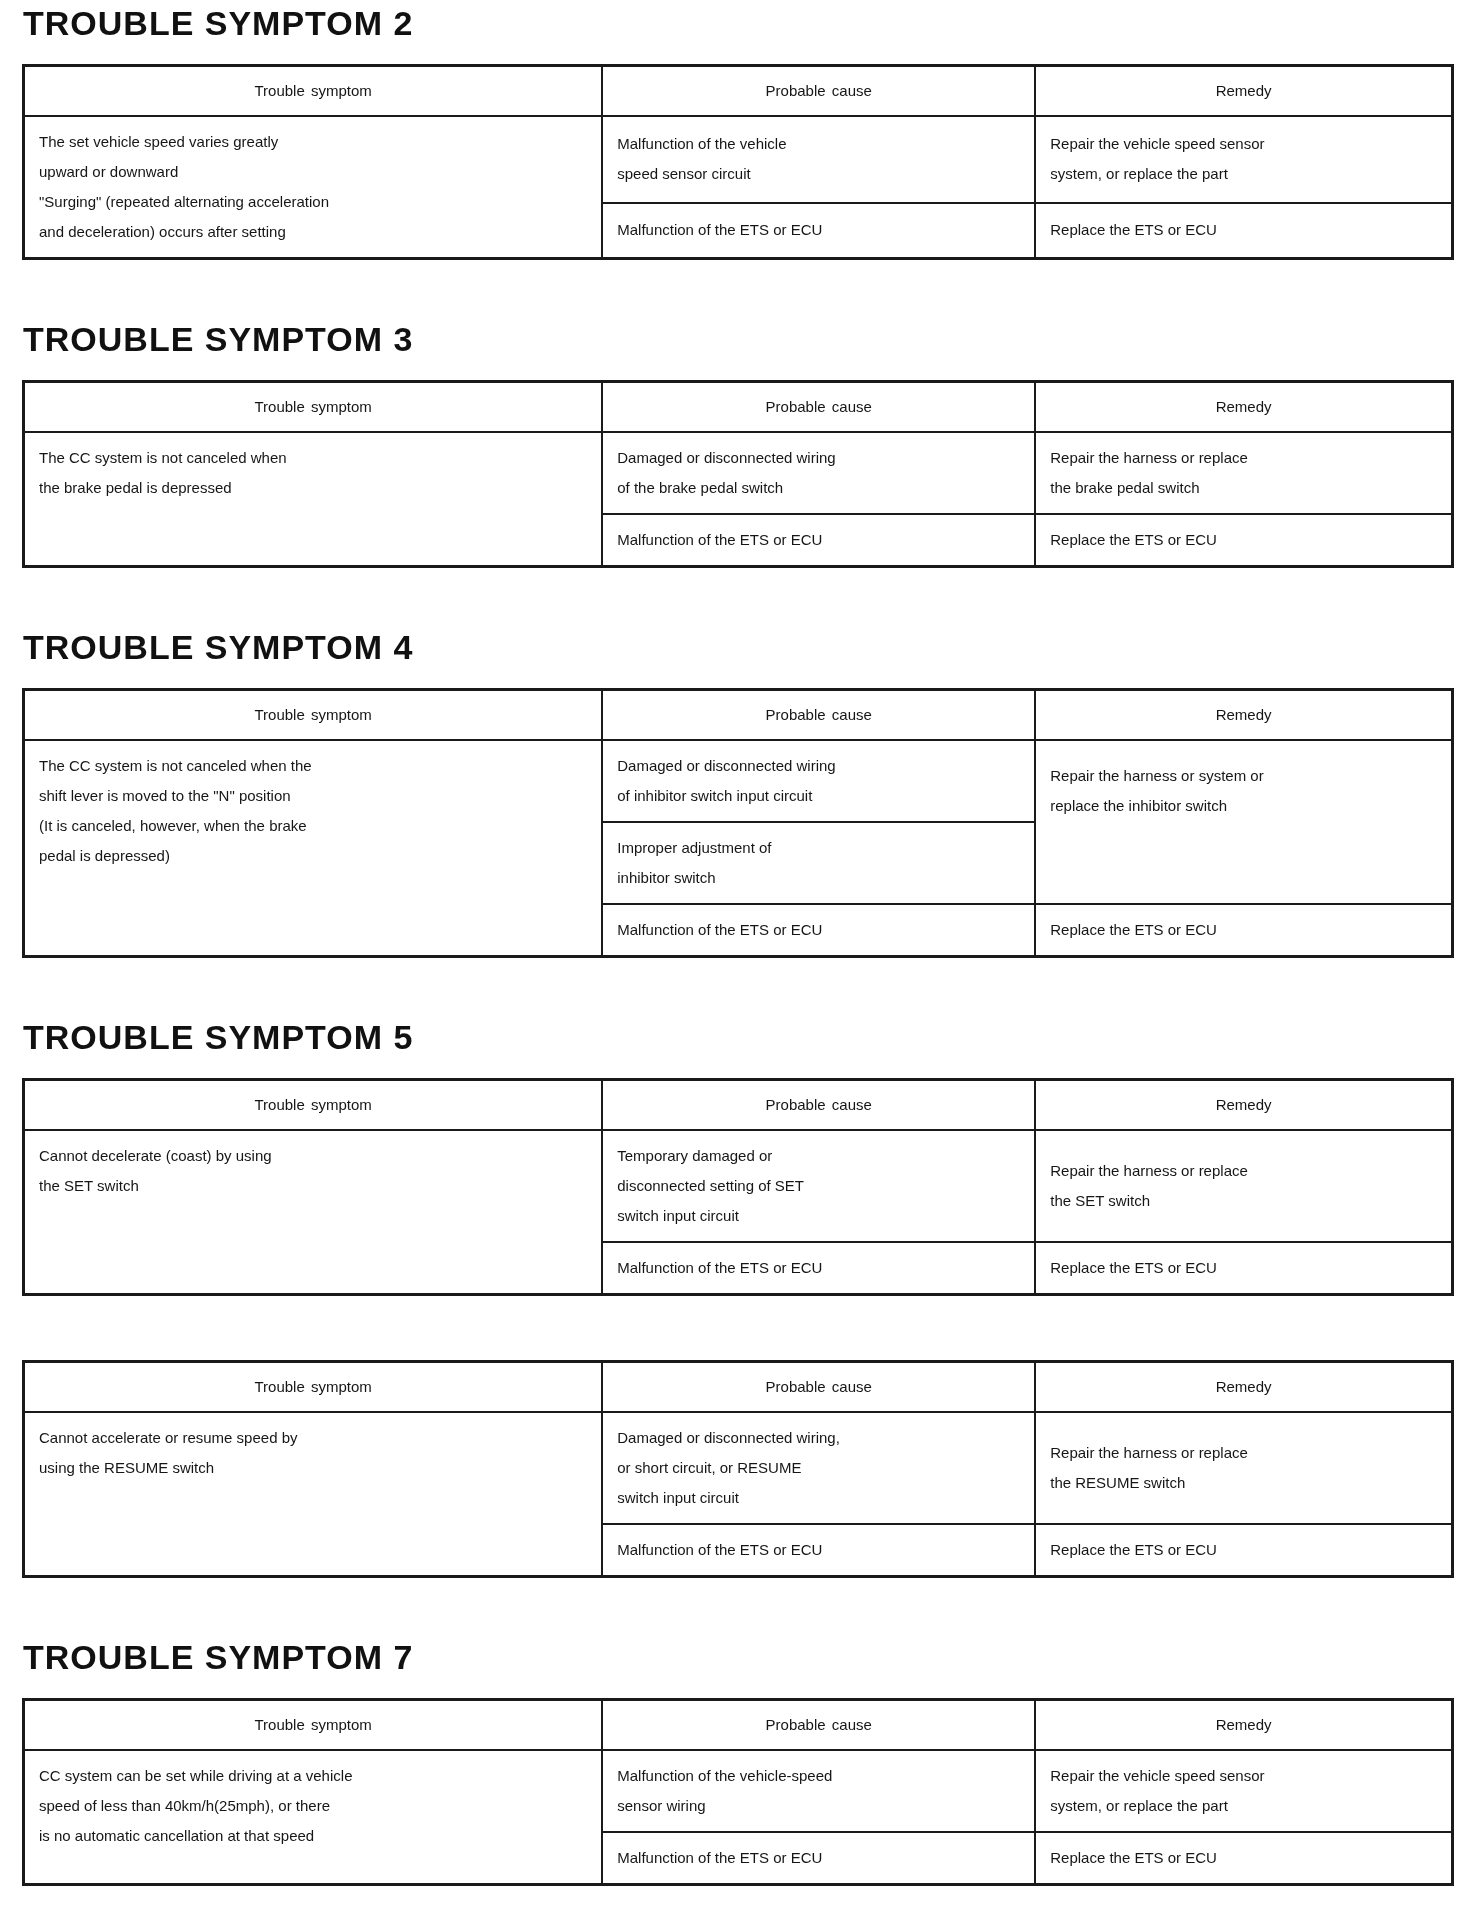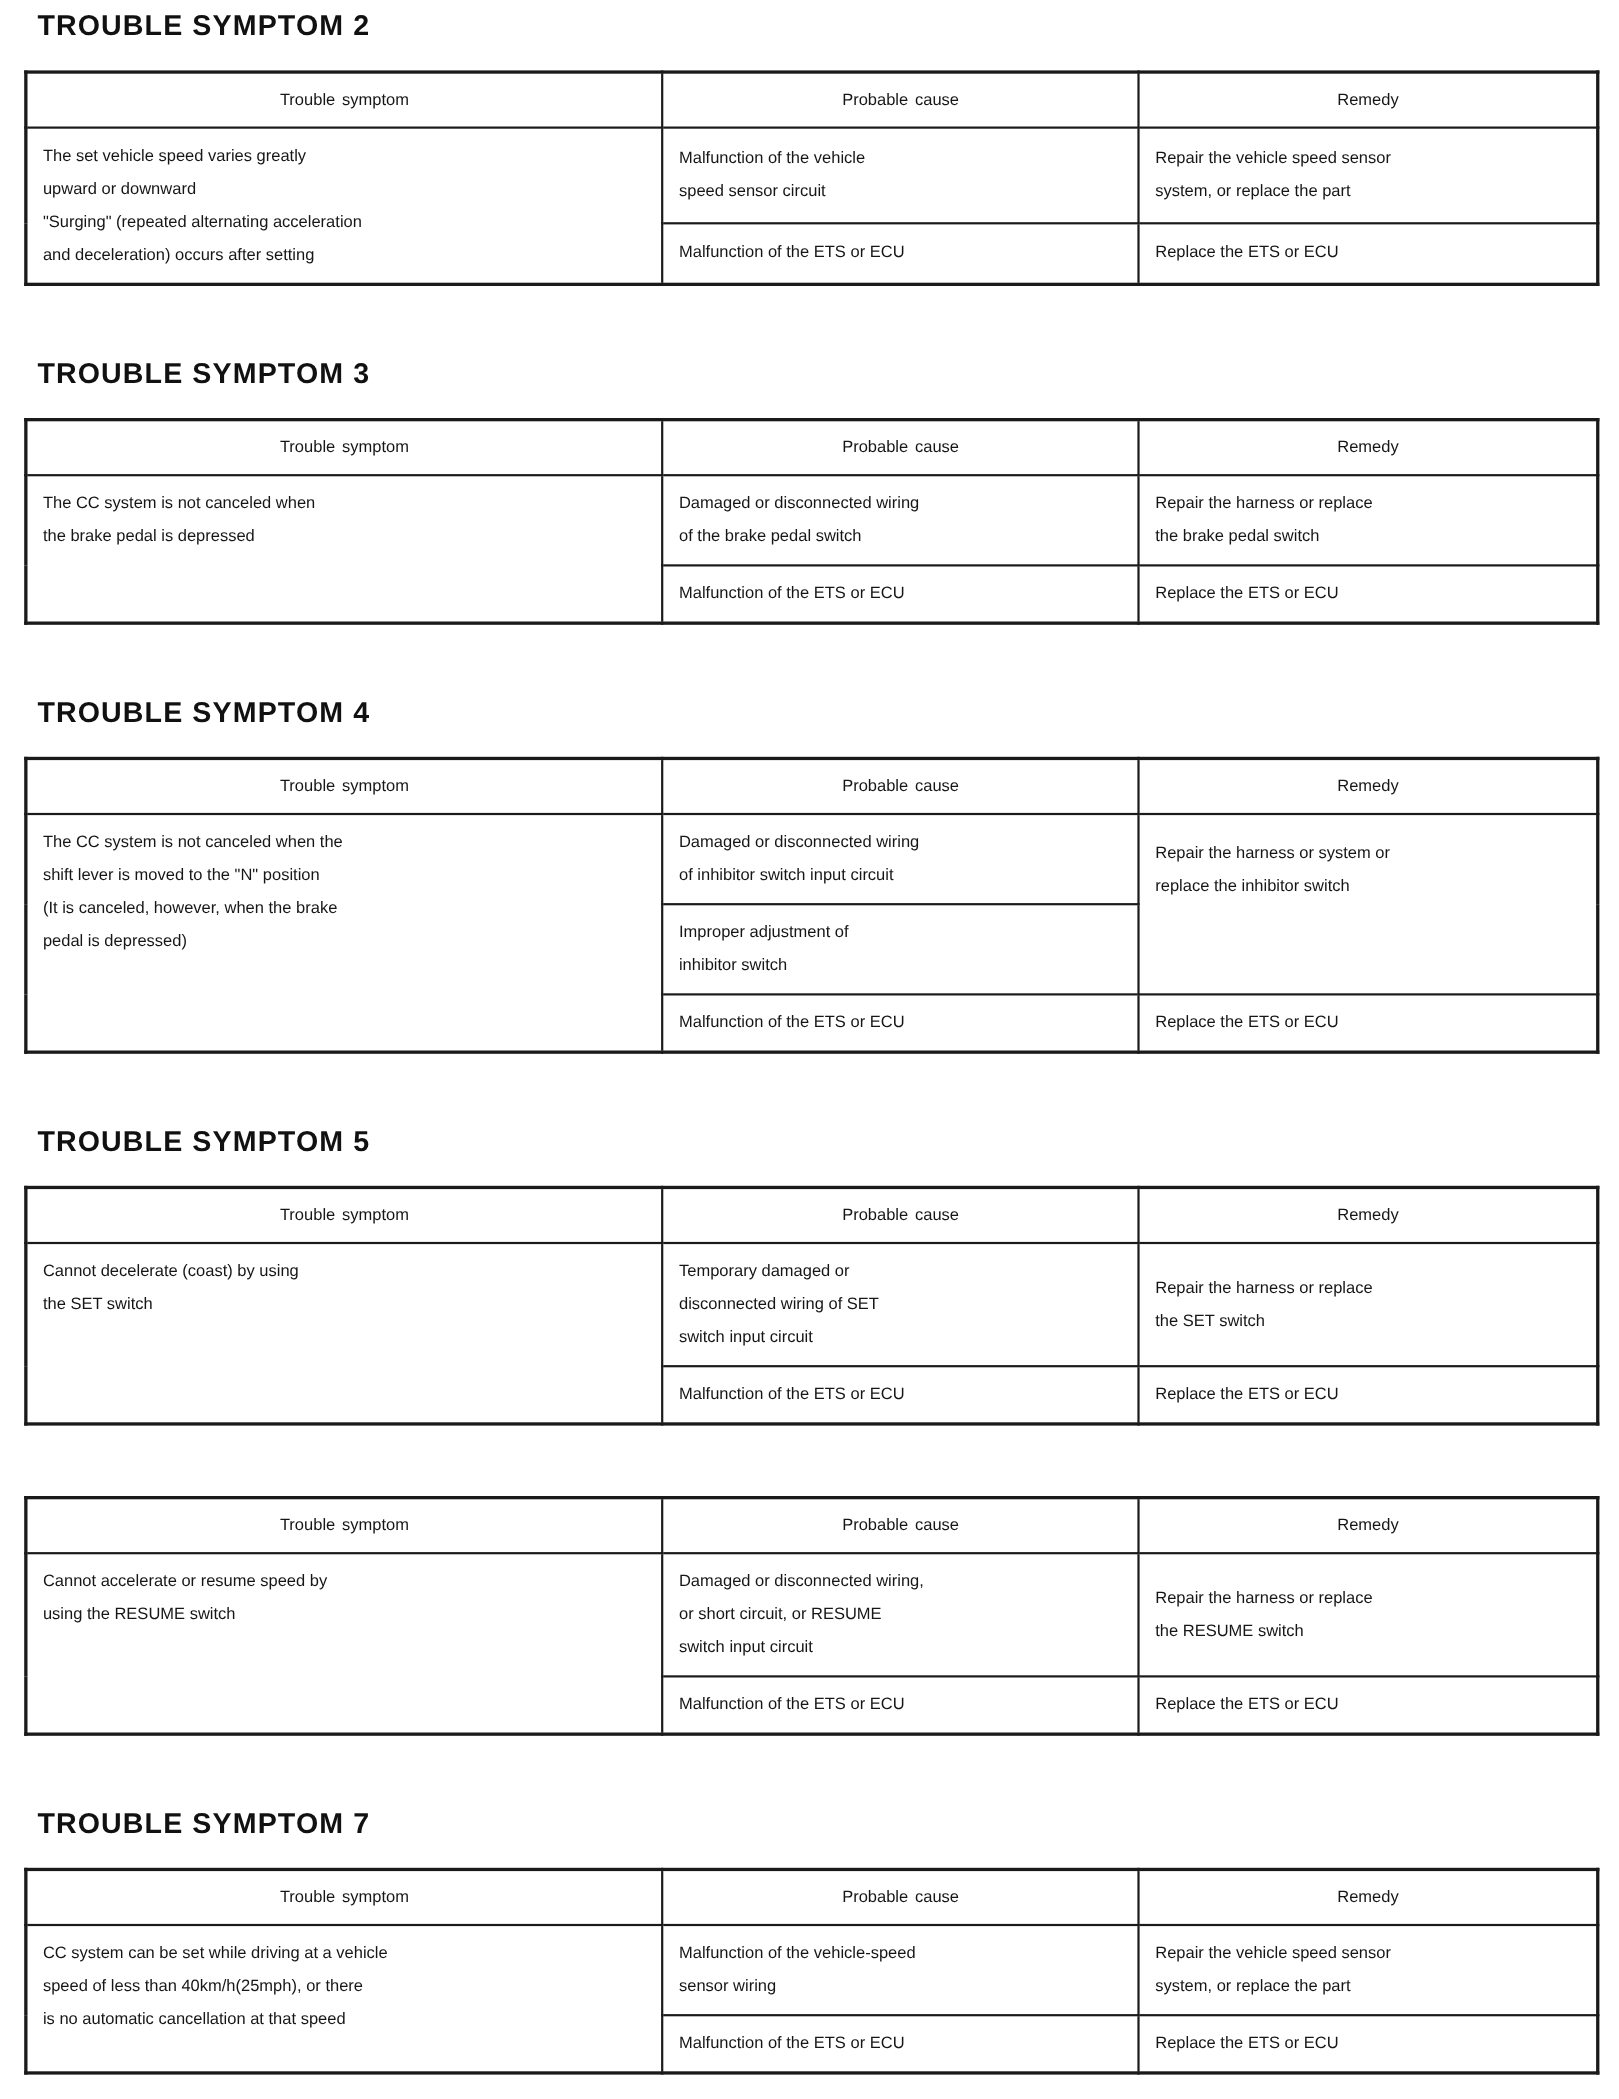--- a/index.html
+++ b/index.html
@@ -14,25 +14,25 @@
     color: #161616;
     -webkit-font-smoothing: antialiased;
   }
   .page {
     padding: 8px 18px 20px 22px;
   }
   section.trouble-section { margin-top: 0; }
   section.trouble-section + section.trouble-section { margin-top: 64px; }
 
   h2.section-heading {
-    font-size: 26px;
+    font-size: 34px;
     line-height: 30px;
     font-weight: bold;
     letter-spacing: 1px;
-    margin: 0 0 26px 12px;
+    margin: 0 0 26px 1px;
     color: #111111;
   }
 
   table.trouble-table {
     width: 100%;
     border-collapse: collapse;
     table-layout: fixed;
     border: 3px solid #1a1a1a;
   }
   col.c1 { width: 40.5%; }
@@ -190,21 +190,21 @@
           <th class="col-header">Trouble symptom</th>
           <th class="col-header">Probable cause</th>
           <th class="col-header">Remedy</th>
         </tr>
       </thead>
       <tbody>
         <tr>
           <td class="symptom" rowspan="2">Cannot decelerate (coast) by using
 the SET switch</td>
           <td class="cause">Temporary damaged or
-disconnected wiring of SET
+disconnected setting of SET
 switch input circuit</td>
           <td class="remedy">Repair the harness or replace
 the SET switch</td>
         </tr>
         <tr>
           <td class="cause">Malfunction of the ETS or ECU</td>
           <td class="remedy">Replace the ETS or ECU</td>
         </tr>
       </tbody>
     </table>

